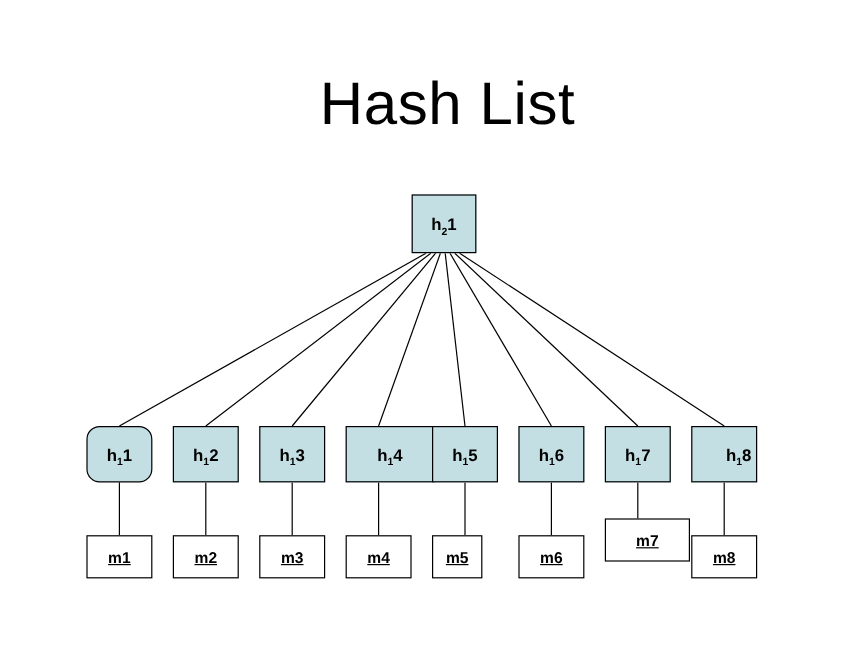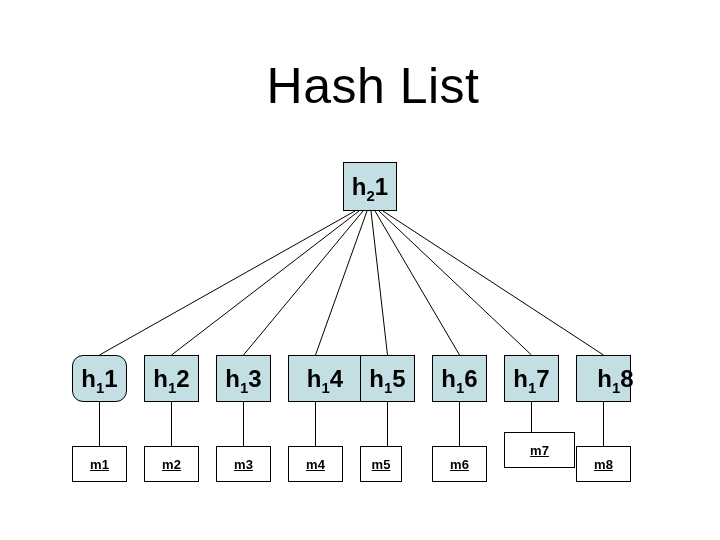--- a/index.html
+++ b/index.html
@@ -41,21 +41,21 @@
     box-sizing: border-box;
     display: flex;
     align-items: center;
     justify-content: center;
     font-weight: bold;
     text-align: center;
   }
   .node.hash {
     background: var(--hash-fill, #c4dfe4);
     border: 1.5px solid var(--border, #000000);
-    font-size: 24px;
+    font-size: 14px;
   }
   .node.msg {
     background: var(--msg-fill, #ffffff);
     border: 1px solid var(--border, #000000);
     font-size: 13px;
     text-decoration: underline;
   }
   .node.root {
     left: 343px;
     top: 162px;

